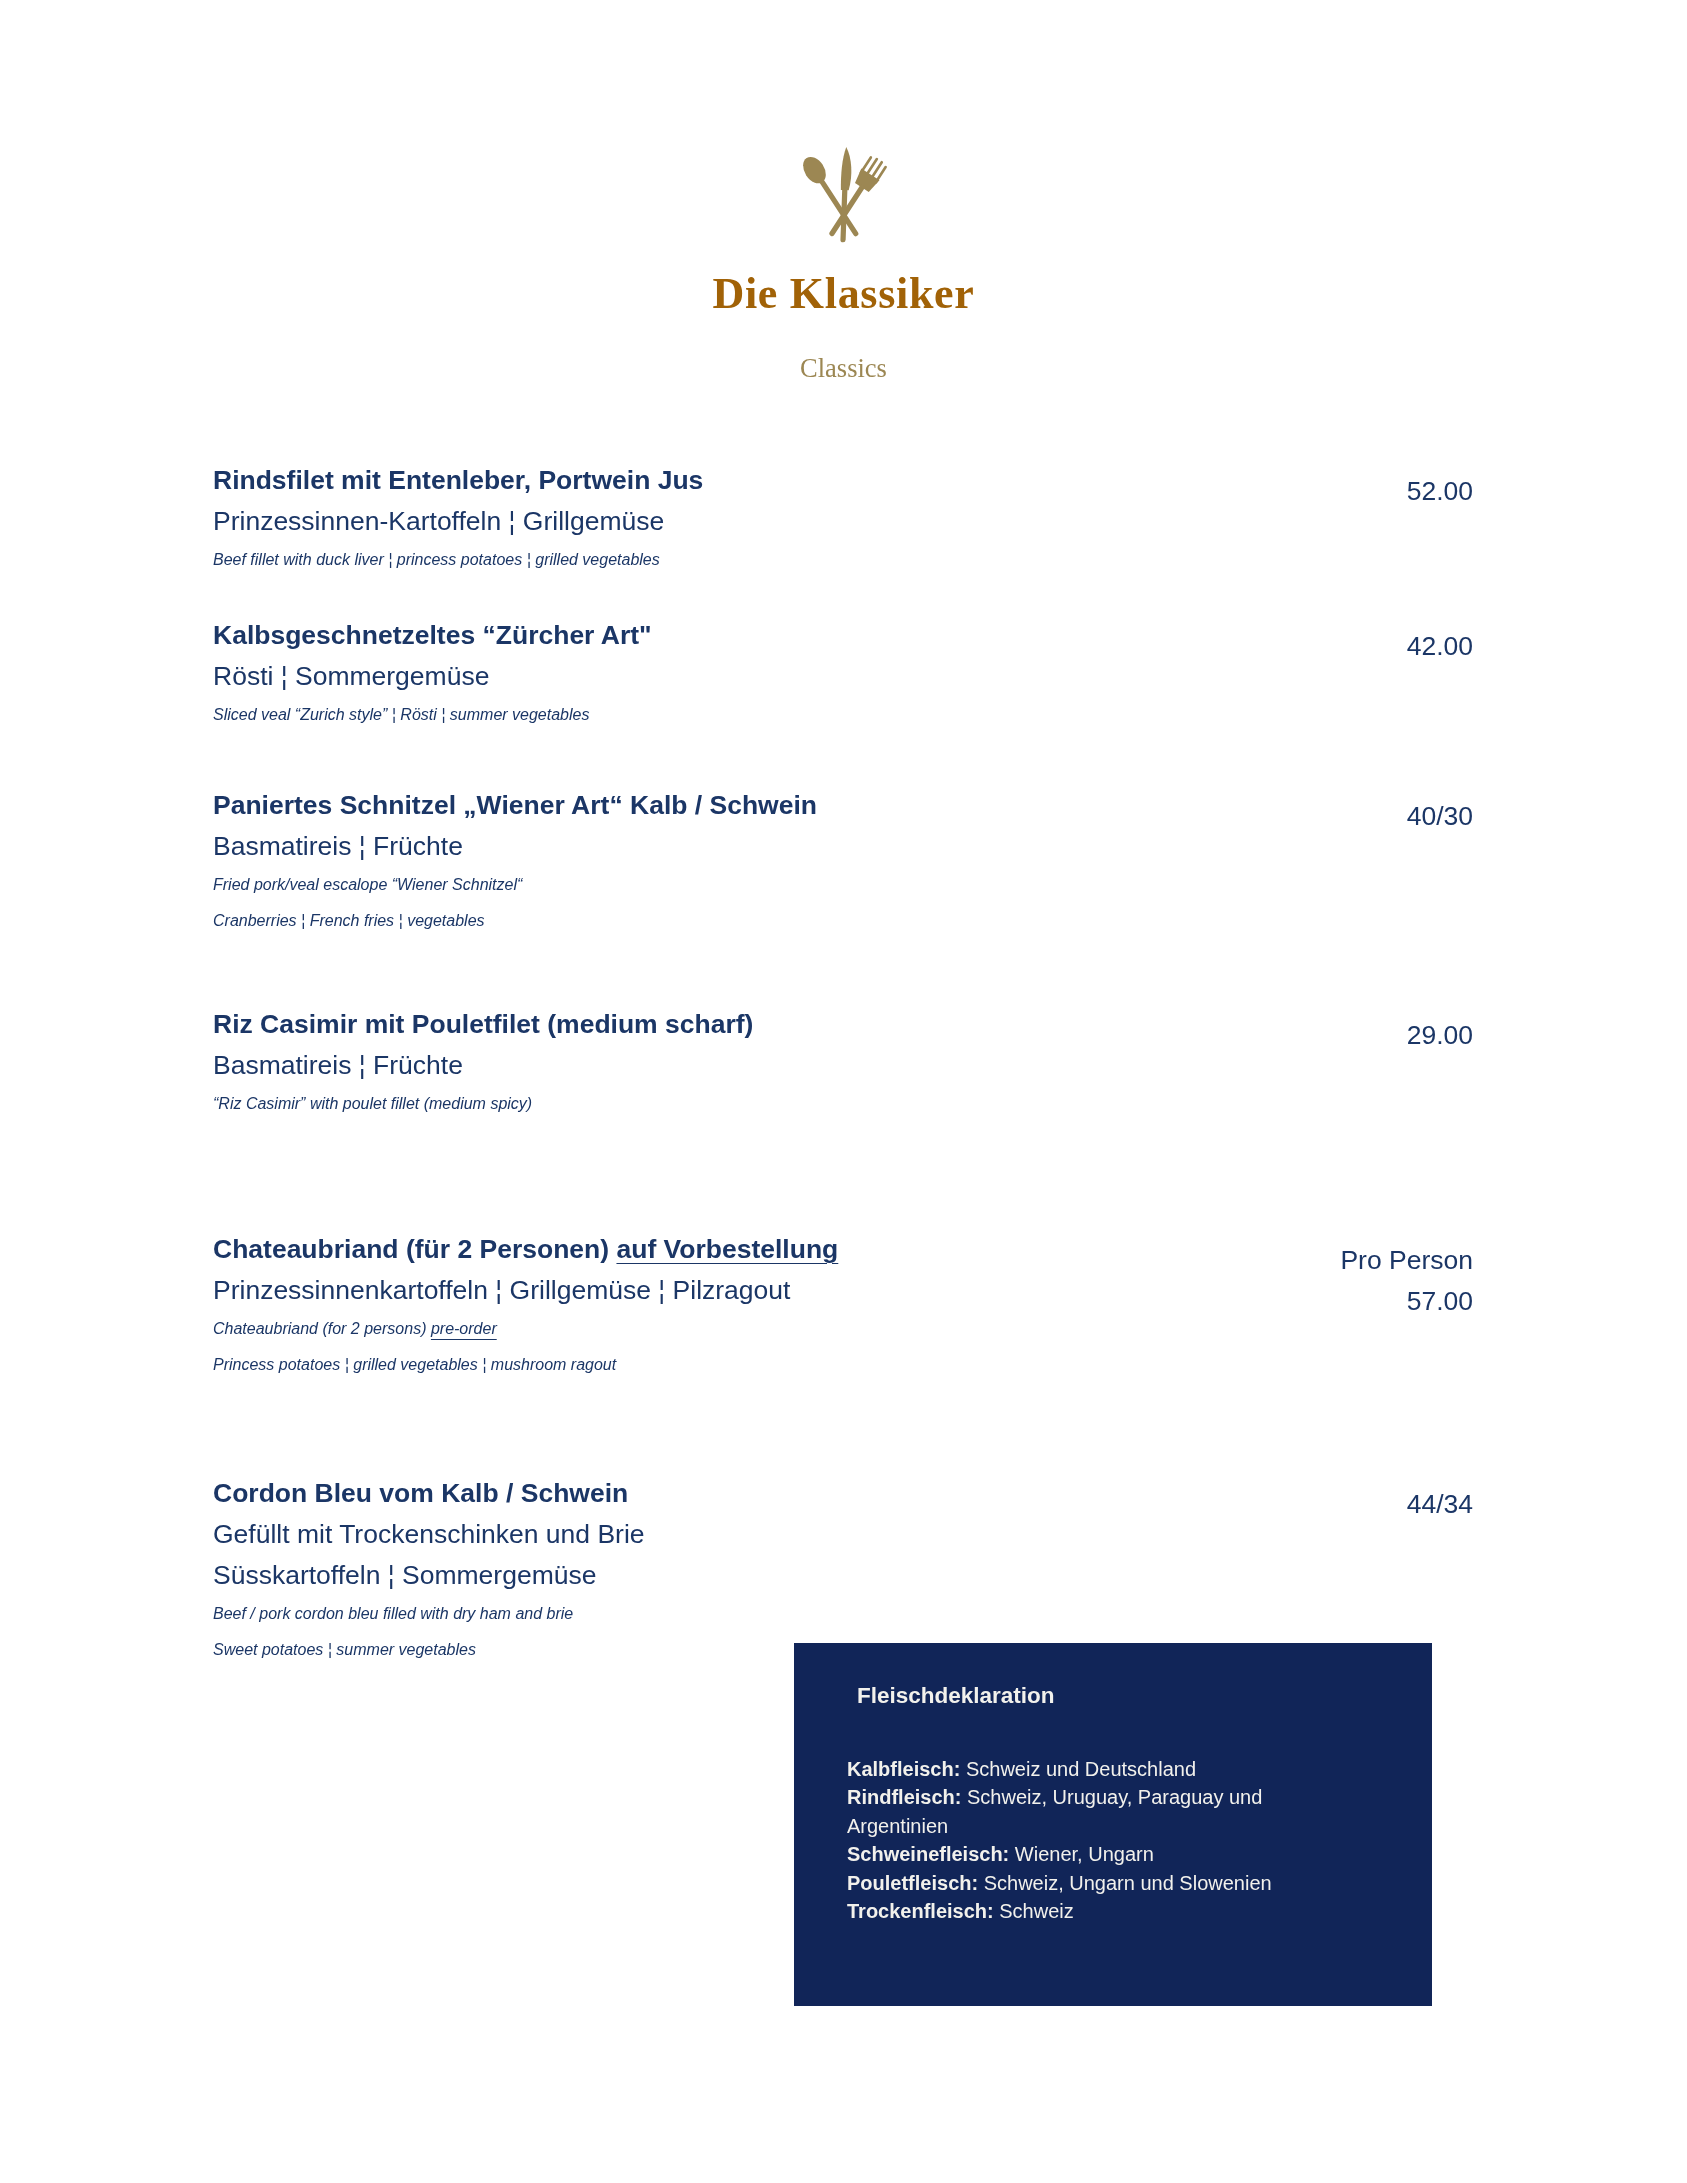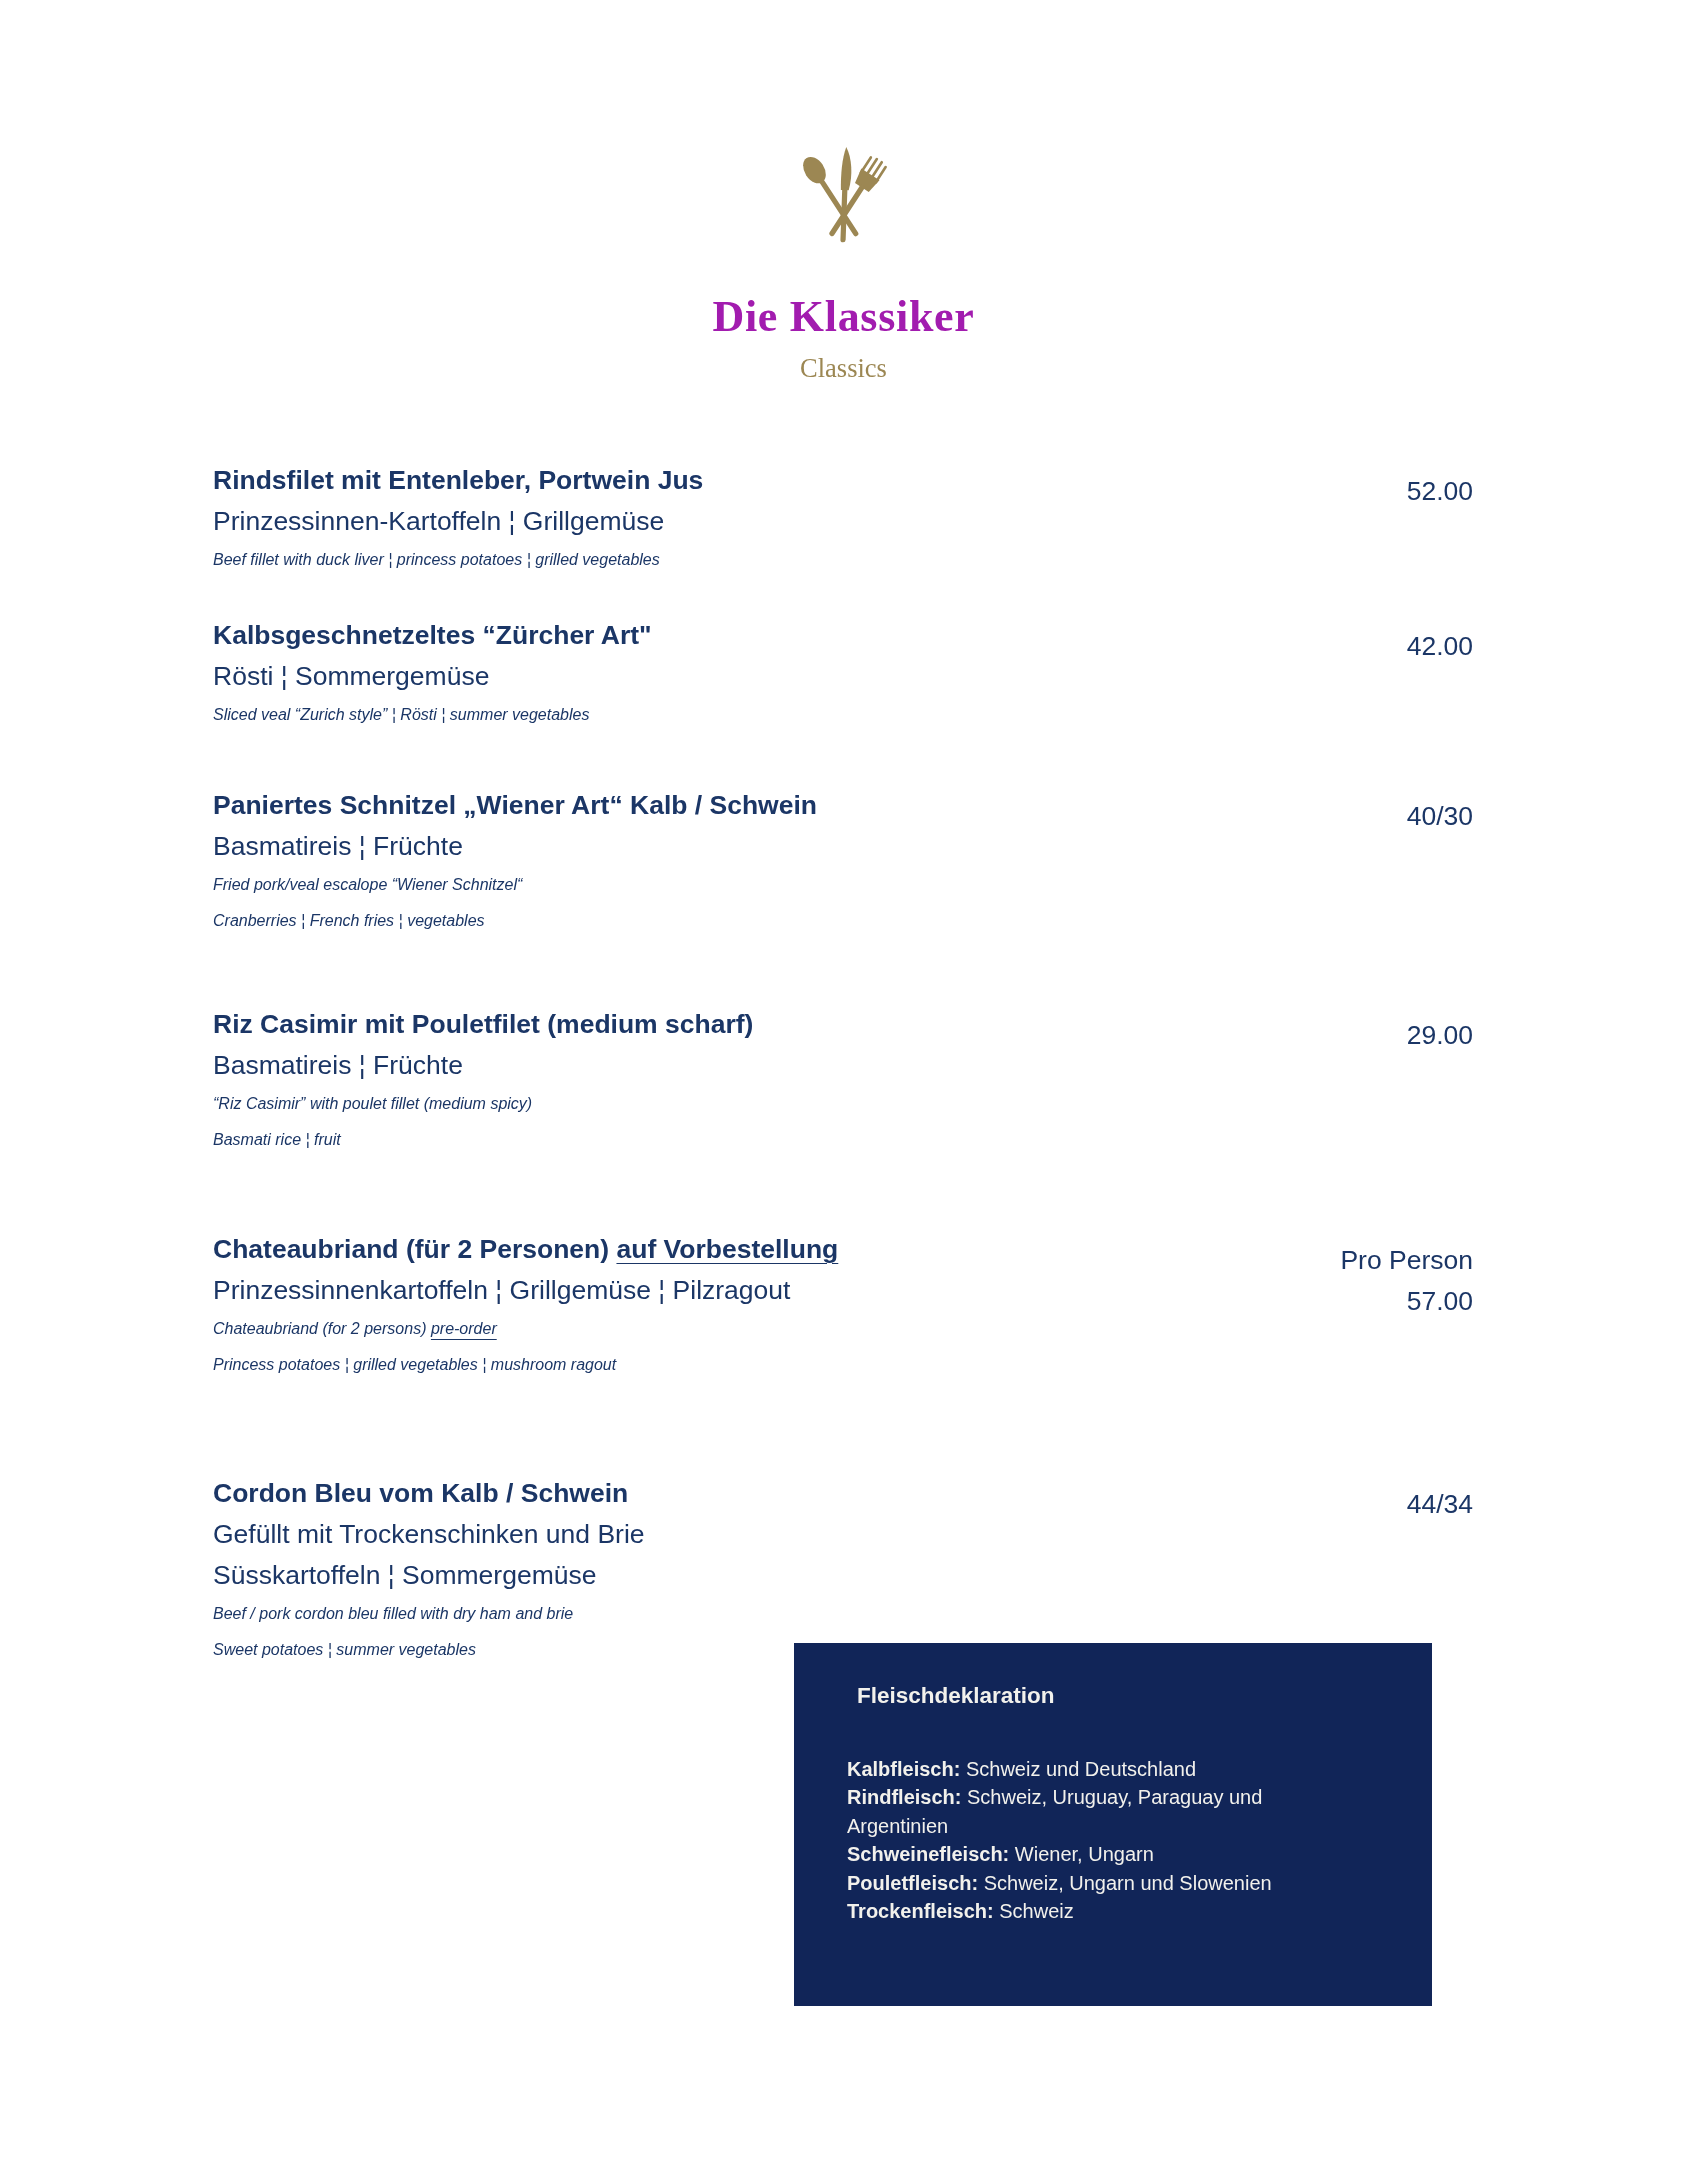--- a/index.html
+++ b/index.html
@@ -10,21 +10,21 @@
     font-family:"Liberation Sans",sans-serif;
     overflow:hidden;
   }
   
   .logo{position:absolute;left:791px;top:147px;width:106px;height:98px;}
   .page-title{
     position:absolute;left:0;top:270px;width:100%;
     text-align:center;
     font-family:"Liberation Serif",serif;
     font-weight:700;font-size:44px;line-height:48px;
-    color:#a21caf;letter-spacing:0.7px;margin-top:23px;
+    color:#a16207;letter-spacing:0.7px;
   }
   .page-subtitle{
     position:absolute;left:0;top:352px;width:100%;
     text-align:center;
     font-family:"Liberation Serif",serif;
     font-weight:400;font-size:26.5px;line-height:32px;
     color:#9c8753;
   }
   
   .item{position:absolute;left:213px;width:1006px;color:#1b3666;}
@@ -95,21 +95,20 @@
     <div class="s">Basmatireis ¦ Früchte</div>
     <div class="i">Fried pork/veal escalope “Wiener Schnitzel“</div>
     <div class="i">Cranberries ¦ French fries ¦ vegetables</div>
   </div>
   <div class="price" style="top:785px">40/30</div>
 
   <div class="item" style="top:1004px">
     <div class="t">Riz Casimir mit Pouletfilet (medium scharf)</div>
     <div class="s">Basmatireis ¦ Früchte</div>
     <div class="i">“Riz Casimir” with poulet fillet (medium spicy)</div>
-    <div class="i">Basmati rice ¦ fruit</div>
   </div>
   <div class="price" style="top:1004px">29.00</div>
 
   <div class="item" style="top:1229px">
     <div class="t"><span>Chateaubriand (für 2 Personen) </span><span class="u">auf Vorbestellung</span></div>
     <div class="s">Prinzessinnenkartoffeln ¦ Grillgemüse ¦ Pilzragout</div>
     <div class="i"><span>Chateaubriand (for 2 persons) </span><span class="u">pre-order</span></div>
     <div class="i">Princess potatoes ¦ grilled vegetables ¦ mushroom ragout</div>
   </div>
   <div class="price" style="top:1229px">

